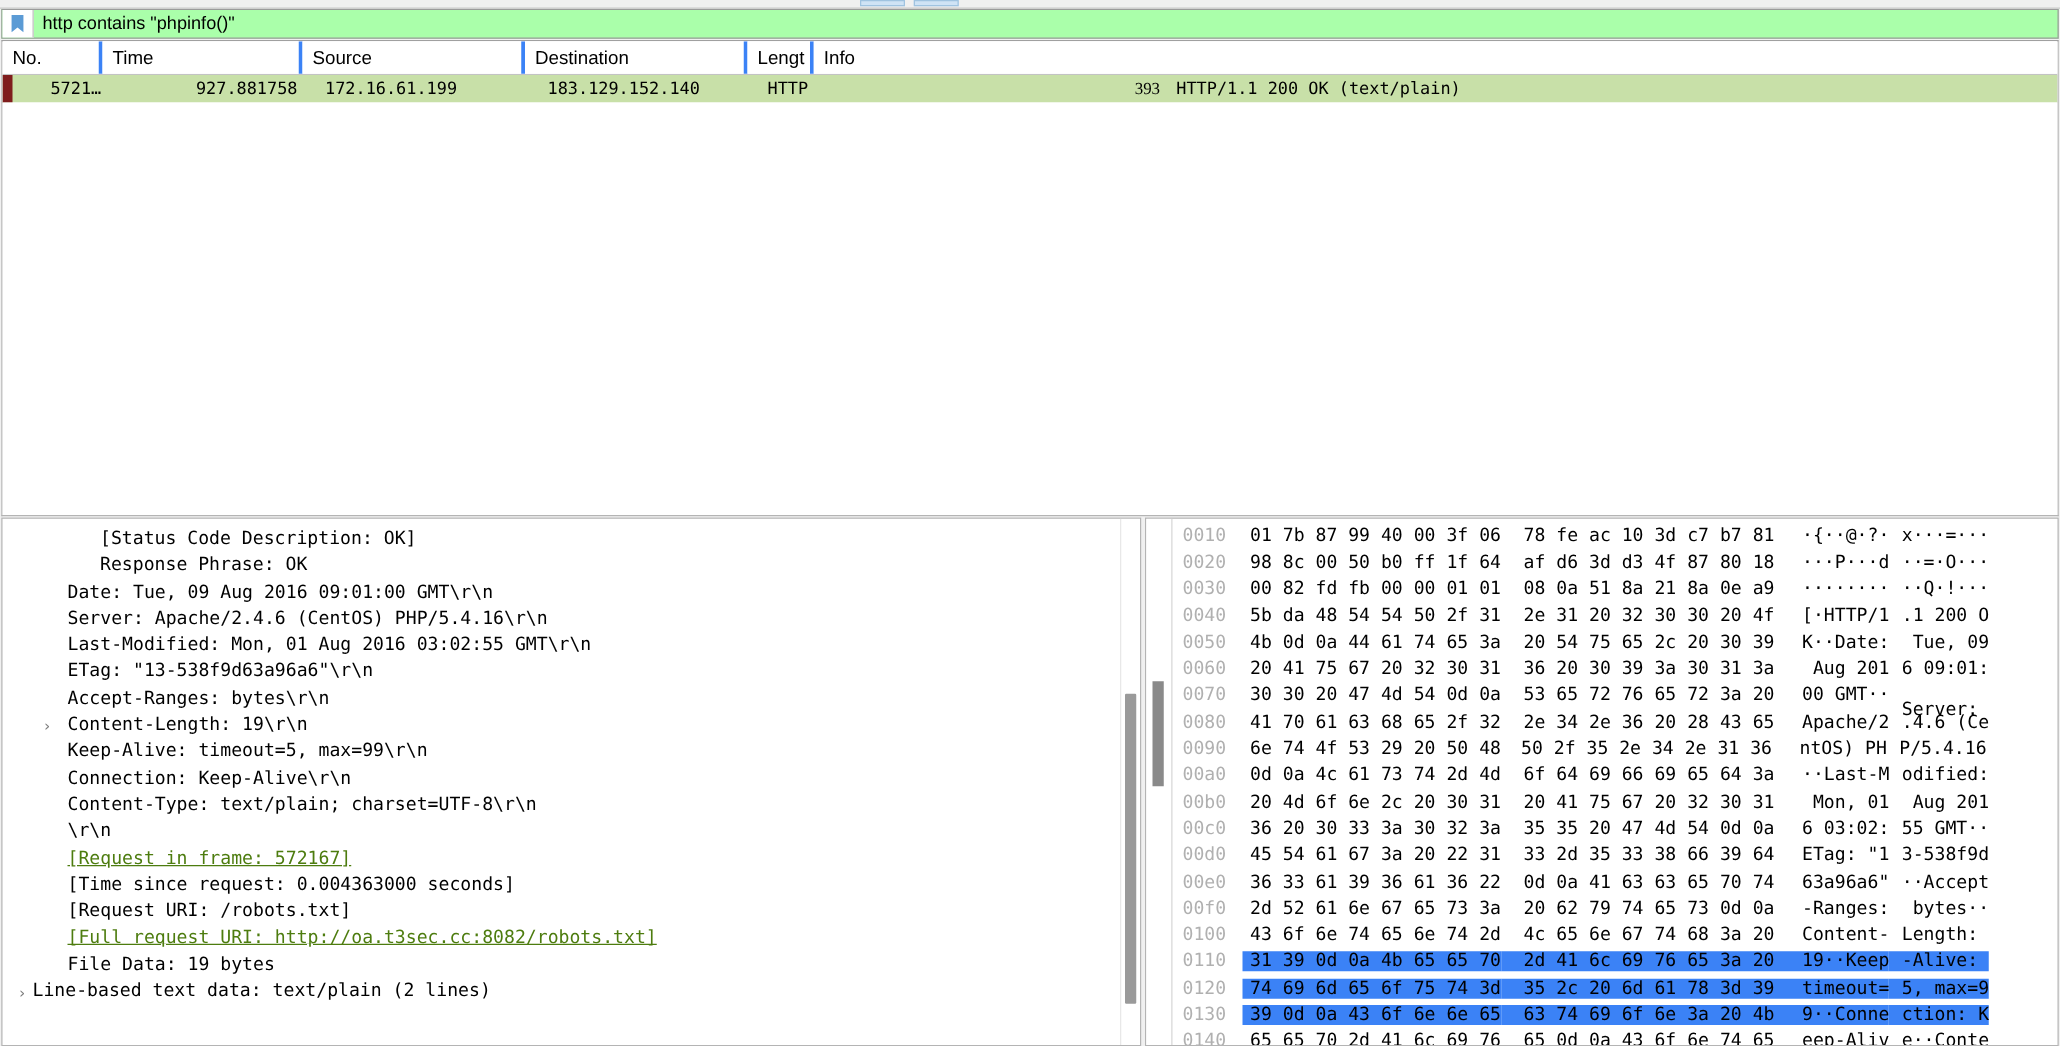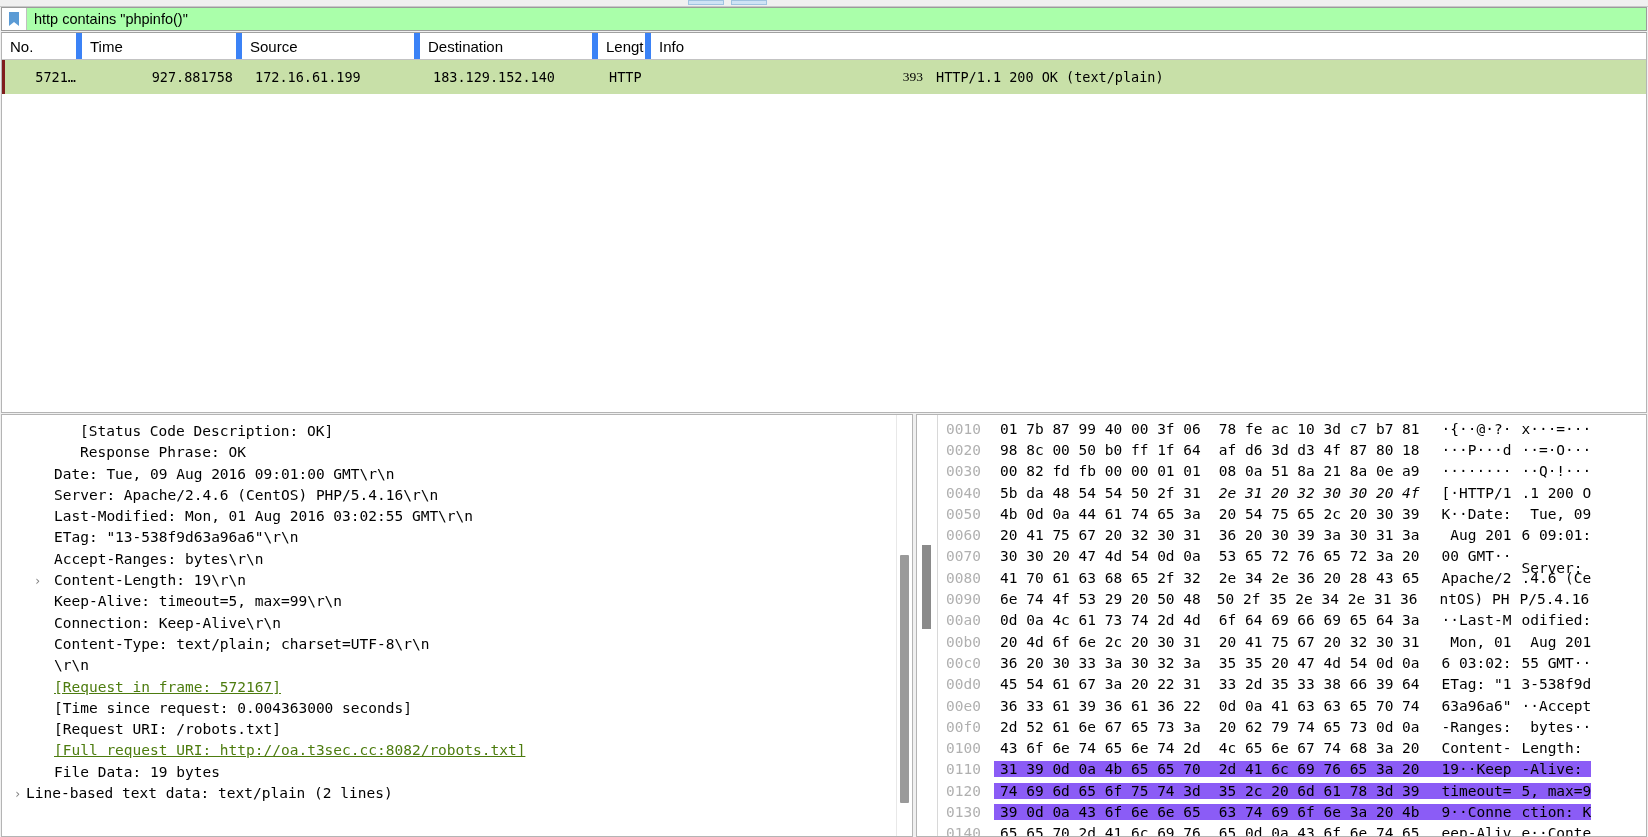--- a/index.html
+++ b/index.html
@@ -98,33 +98,33 @@
     background: #ffffff;
     border-bottom: 1px solid #c3c3c3;
     box-sizing: border-box;
   }
   .pl-header .cell {
     font-size: 15px;
     color: #000;
     display: flex;
     align-items: center;
     padding-left: 8px;
-    border-right: 6px solid #3b82f6;
+    border-right: 3px solid #3b82f6;
     box-sizing: border-box;
     overflow: hidden;
     white-space: nowrap;
     background: #ffffff;
   }
   .pl-row {
     display: flex;
-    height: 34px;
+    height: 22px;
     flex: 0 0 auto;
     background: #c8e0a8;
     box-sizing: border-box;
-    border-left: 3px solid #7f1d1d;
+    border-left: 8px solid #7f1d1d;
   }
   .pl-row .cell {
     font-family: "DejaVu Sans Mono", "Liberation Mono", monospace;
     font-size: 13.5px;
     color: #000;
     display: flex;
     align-items: center;
     box-sizing: border-box;
     overflow: hidden;
     white-space: nowrap;
@@ -245,21 +245,21 @@
     white-space: pre;
   }
   .hx-off {
     width: 56px;
     color: #b0b0b0;
     padding-left: 8px;
     box-sizing: border-box;
   }
   .hx-bytes { color: #000; padding-left: 6px; }
   .hx-ascii { color: #000; padding-left: 22px; }
-  .sel { background: #8b5cf6; }
+  .sel { background: #3b82f6; }
 </style>
 </head>
 <body>
 
 <div id="app">
 
   <div class="toolbar-strip">
     <div class="toolbar-ghost" style="left:688px;width:36px;"></div>
     <div class="toolbar-ghost" style="left:731px;width:36px;"></div>
   </div>
@@ -305,21 +305,21 @@
 
     <div class="pane bytes-pane">
       <div class="bytes-inner">
         <div class="bytes-gutter">
           <div class="v-thumb2" style="top:130px;height:84px;"></div>
         </div>
         <div class="bytes-content" id="bytes-content">
             <div class="hx-row"><span class="hx-off">0010</span><span class="hx-bytes">01 7b 87 99 40 00 3f 06</span><span class="hx-bytes" style="padding-left: 18px;">78 fe ac 10 3d c7 b7 81</span><span class="hx-ascii">·{··@·?·</span><span class="hx-ascii" style="padding-left: 10px;">x···=···</span></div>
             <div class="hx-row"><span class="hx-off">0020</span><span class="hx-bytes">98 8c 00 50 b0 ff 1f 64</span><span class="hx-bytes" style="padding-left: 18px;">af d6 3d d3 4f 87 80 18</span><span class="hx-ascii">···P···d</span><span class="hx-ascii" style="padding-left: 10px;">··=·O···</span></div>
             <div class="hx-row"><span class="hx-off">0030</span><span class="hx-bytes">00 82 fd fb 00 00 01 01</span><span class="hx-bytes" style="padding-left: 18px;">08 0a 51 8a 21 8a 0e a9</span><span class="hx-ascii">········</span><span class="hx-ascii" style="padding-left: 10px;">··Q·!···</span></div>
-            <div class="hx-row"><span class="hx-off">0040</span><span class="hx-bytes">5b da 48 54 54 50 2f 31</span><span class="hx-bytes" style="padding-left: 18px; font-style: italic;">2e 31 20 32 30 30 20 4f</span><span class="hx-ascii">[·HTTP/1</span><span class="hx-ascii" style="padding-left: 10px;">.1 200 O</span></div>
+            <div class="hx-row"><span class="hx-off">0040</span><span class="hx-bytes">5b da 48 54 54 50 2f 31</span><span class="hx-bytes" style="padding-left: 18px;">2e 31 20 32 30 30 20 4f</span><span class="hx-ascii">[·HTTP/1</span><span class="hx-ascii" style="padding-left: 10px;">.1 200 O</span></div>
             <div class="hx-row"><span class="hx-off">0050</span><span class="hx-bytes">4b 0d 0a 44 61 74 65 3a</span><span class="hx-bytes" style="padding-left: 18px;">20 54 75 65 2c 20 30 39</span><span class="hx-ascii">K··Date:</span><span class="hx-ascii" style="padding-left: 10px;"> Tue, 09</span></div>
             <div class="hx-row"><span class="hx-off">0060</span><span class="hx-bytes">20 41 75 67 20 32 30 31</span><span class="hx-bytes" style="padding-left: 18px;">36 20 30 39 3a 30 31 3a</span><span class="hx-ascii"> Aug 201</span><span class="hx-ascii" style="padding-left: 10px;">6 09:01:</span></div>
             <div class="hx-row"><span class="hx-off">0070</span><span class="hx-bytes">30 30 20 47 4d 54 0d 0a</span><span class="hx-bytes" style="padding-left: 18px;">53 65 72 76 65 72 3a 20</span><span class="hx-ascii">00 GMT··</span><span class="hx-ascii" style="padding-left: 10px; margin-top: 23px;">Server: </span></div>
             <div class="hx-row"><span class="hx-off">0080</span><span class="hx-bytes">41 70 61 63 68 65 2f 32</span><span class="hx-bytes" style="padding-left: 18px;">2e 34 2e 36 20 28 43 65</span><span class="hx-ascii">Apache/2</span><span class="hx-ascii" style="padding-left: 10px;">.4.6 (Ce</span></div>
             <div class="hx-row"><span class="hx-off">0090</span><span class="hx-bytes">6e 74 4f 53 29 20 50 48</span><span class="hx-bytes" style="padding-left: 16px;">50 2f 35 2e 34 2e 31 36</span><span class="hx-ascii">ntOS) PH</span><span class="hx-ascii" style="padding-left: 10px;">P/5.4.16</span></div>
             <div class="hx-row"><span class="hx-off">00a0</span><span class="hx-bytes">0d 0a 4c 61 73 74 2d 4d</span><span class="hx-bytes" style="padding-left: 18px;">6f 64 69 66 69 65 64 3a</span><span class="hx-ascii">··Last-M</span><span class="hx-ascii" style="padding-left: 10px;">odified:</span></div>
             <div class="hx-row"><span class="hx-off">00b0</span><span class="hx-bytes">20 4d 6f 6e 2c 20 30 31</span><span class="hx-bytes" style="padding-left: 18px;">20 41 75 67 20 32 30 31</span><span class="hx-ascii"> Mon, 01</span><span class="hx-ascii" style="padding-left: 10px;"> Aug 201</span></div>
             <div class="hx-row"><span class="hx-off">00c0</span><span class="hx-bytes">36 20 30 33 3a 30 32 3a</span><span class="hx-bytes" style="padding-left: 18px;">35 35 20 47 4d 54 0d 0a</span><span class="hx-ascii">6 03:02:</span><span class="hx-ascii" style="padding-left: 10px;">55 GMT··</span></div>
             <div class="hx-row"><span class="hx-off">00d0</span><span class="hx-bytes">45 54 61 67 3a 20 22 31</span><span class="hx-bytes" style="padding-left: 18px;">33 2d 35 33 38 66 39 64</span><span class="hx-ascii">ETag: "1</span><span class="hx-ascii" style="padding-left: 10px;">3-538f9d</span></div>
             <div class="hx-row"><span class="hx-off">00e0</span><span class="hx-bytes">36 33 61 39 36 61 36 22</span><span class="hx-bytes" style="padding-left: 18px;">0d 0a 41 63 63 65 70 74</span><span class="hx-ascii">63a96a6"</span><span class="hx-ascii" style="padding-left: 10px;">··Accept</span></div>

